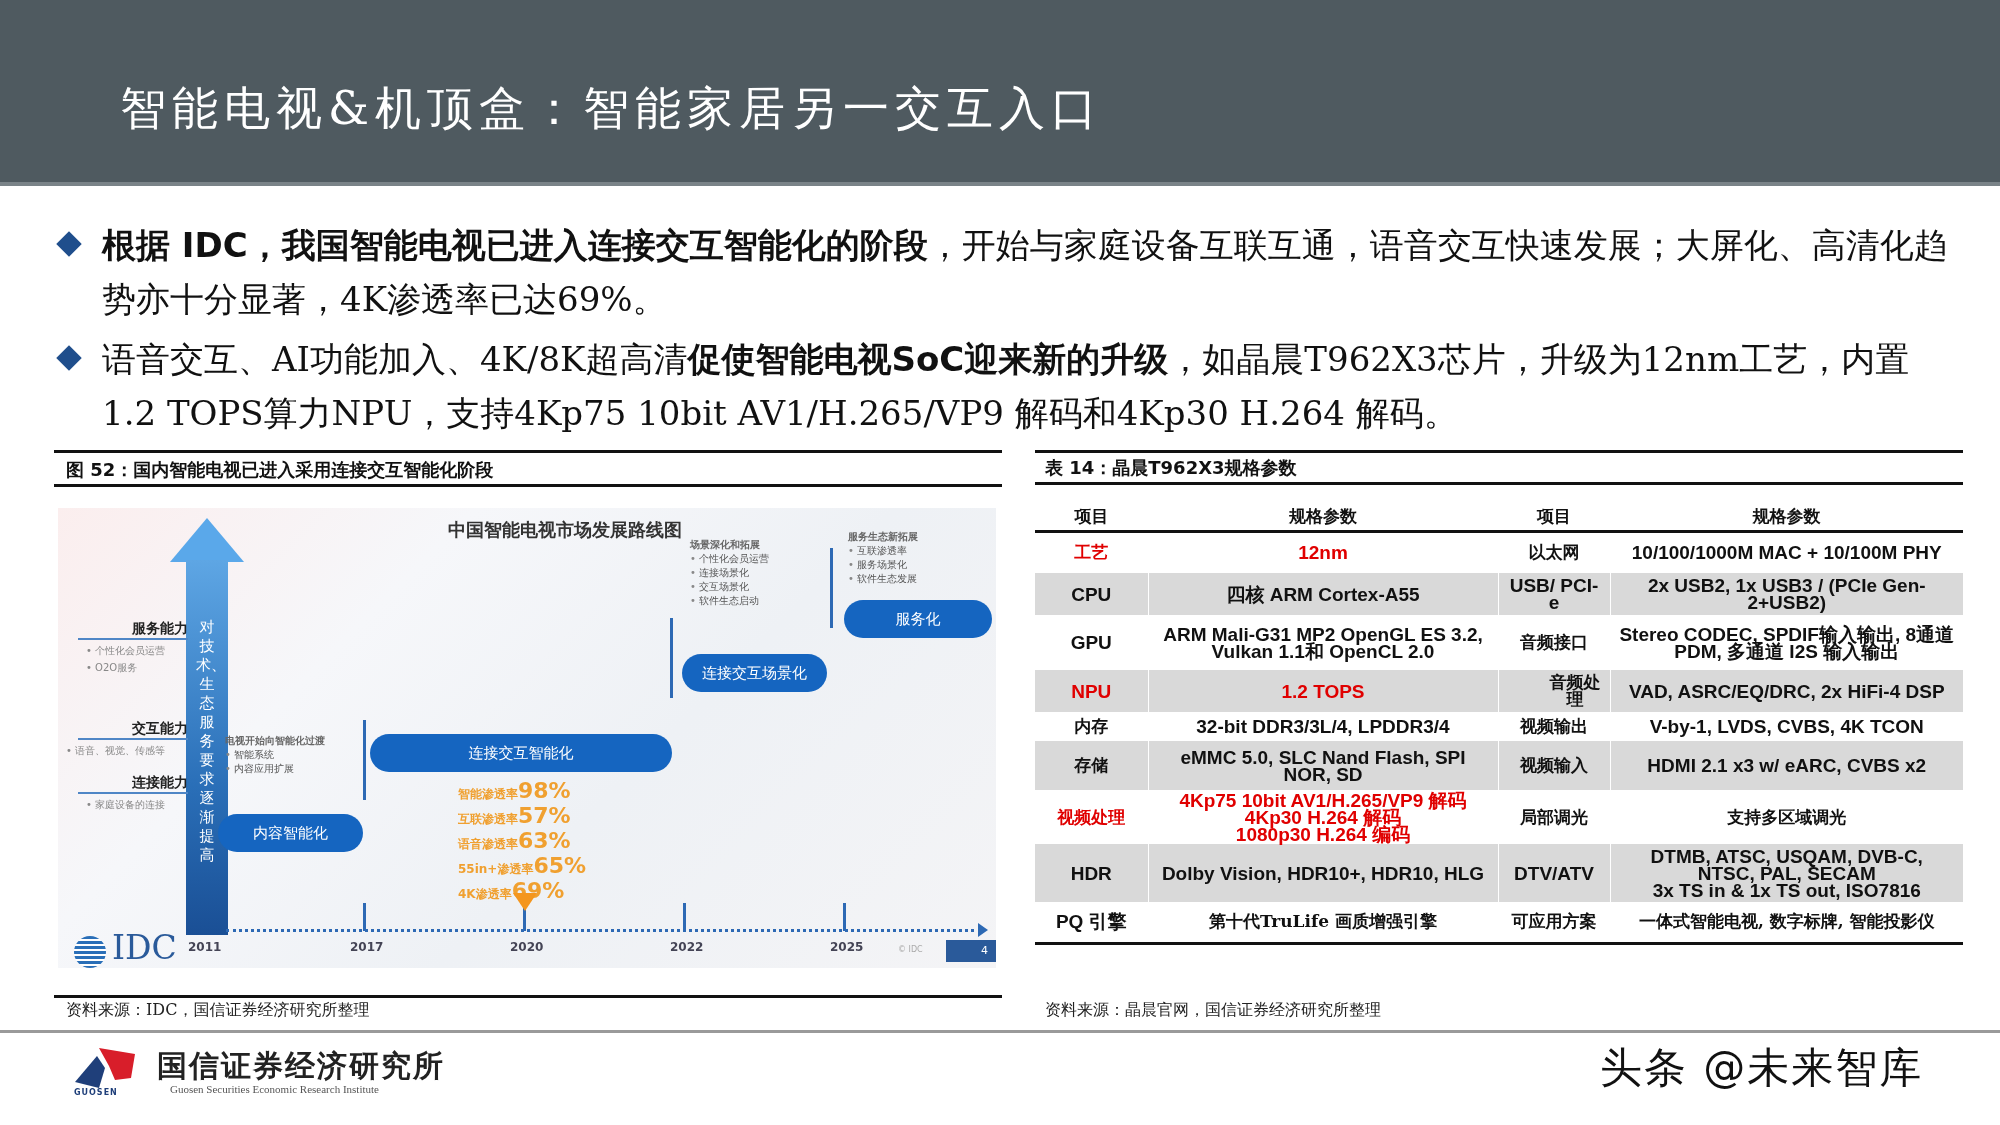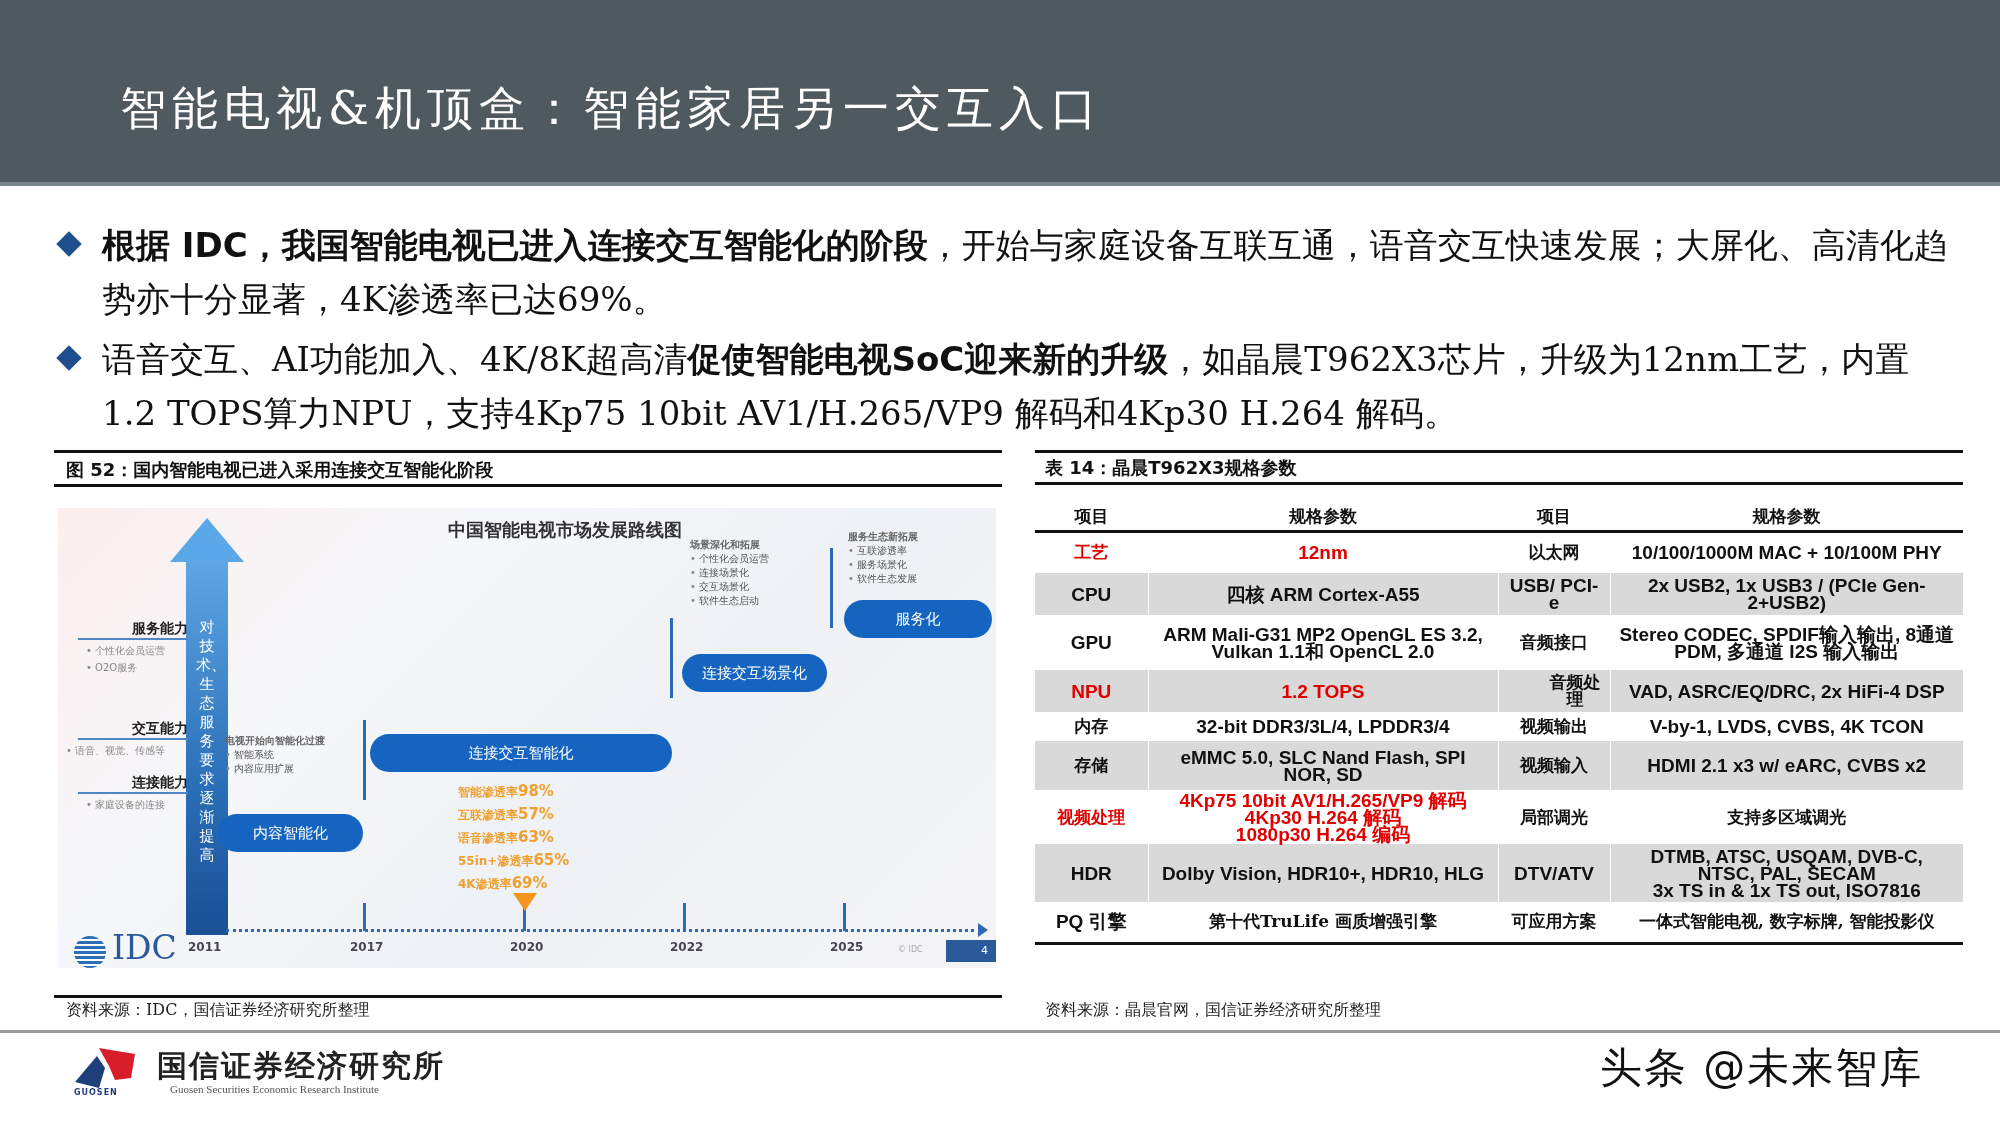--- a/index.html
+++ b/index.html
@@ -24,21 +24,21 @@
   .rm-arrow-shaft { position: absolute; left: 128px; top: 52px; width: 42px; height: 375px; background: linear-gradient(180deg, #5ea6e4 0%, #2a6fb8 60%, #1a4f95 100%); }
   .rm-arrow-head { position: absolute; left: 112px; top: 10px; width: 0; height: 0; border-left: 37px solid transparent; border-right: 37px solid transparent; border-bottom: 44px solid #5aa8ea; }
   .rm-arrow-text { position: absolute; left: 138px; top: 110px; width: 22px; font-size: 15px; color: #fff; line-height: 19px; text-align: center; }
   .rm-cap { position: absolute; font-size: 14px; font-weight: bold; color: #222; text-align: right; width: 110px; border-bottom: 2px solid #4f86c6; }
   .rm-cap-sub { position: absolute; font-size: 10px; color: #888; }
   .pill { position: absolute; height: 38px; border-radius: 19px; background: #1565c0; color: #fff; font-size: 15px; display: flex; align-items: center; justify-content: center; }
   .rm-list { position: absolute; font-size: 10px; color: #555; line-height: 14px; }
   .rm-list .h { color: #666; font-weight: bold; }
   .rm-list .it::before { content: "• "; color: #888; }
   .rm-pct { position: absolute; left: 400px; top: 272px; font-size: 12px; color: #f0a030; font-weight: bold; line-height: 22px; }
-  .rm-pct span.big { font-size: 15px; }
+  .rm-pct span.big { font-size: 22px; }
   .rm-vline { position: absolute; width: 3px; background: #2d69b4; }
   .rm-axis { position: absolute; left: 168px; top: 421px; width: 755px; border-top: 3px dotted #2d69b4; }
   .rm-axis-arrow { position: absolute; left: 920px; top: 415px; width: 0; height: 0; border-top: 7px solid transparent; border-bottom: 7px solid transparent; border-left: 10px solid #2d69b4; }
   .rm-tick { position: absolute; top: 395px; width: 3px; height: 28px; background: #2d69b4; }
   .rm-year { position: absolute; top: 432px; font-size: 12px; font-weight: bold; color: #445; }
   .rm-tri { position: absolute; left: 455px; top: 385px; width: 0; height: 0; border-left: 12px solid transparent; border-right: 12px solid transparent; border-top: 18px solid #f4961e; }
   .rm-idc { position: absolute; left: 14px; top: 420px; font-family: "DejaVu Serif", serif; font-size: 33px; color: #2a5a9a; }
   .rm-idc-globe { position: absolute; left: 16px; top: 428px; width: 32px; height: 32px; border-radius: 16px; background: repeating-linear-gradient(180deg, #2a6fb8 0 3px, #ffffff 3px 5px); }
   .rm-page { position: absolute; left: 888px; top: 432px; width: 50px; height: 22px; background: #2a5a9a; color: #fff; font-size: 11px; text-align: right; padding-right: 8px; line-height: 22px; }
   .rm-copy { position: absolute; left: 840px; top: 437px; font-size: 8px; color: #aaa; }

